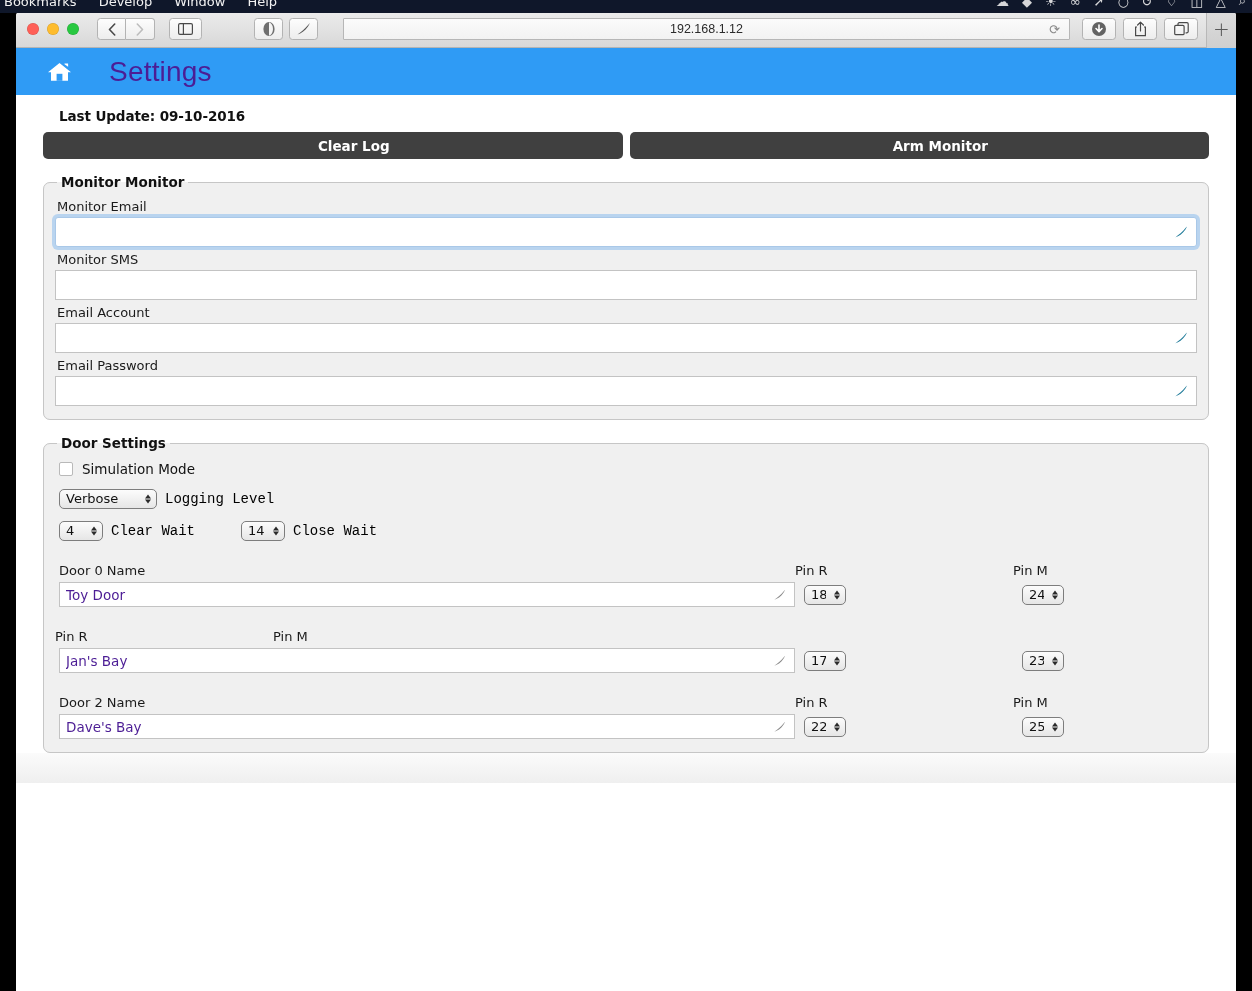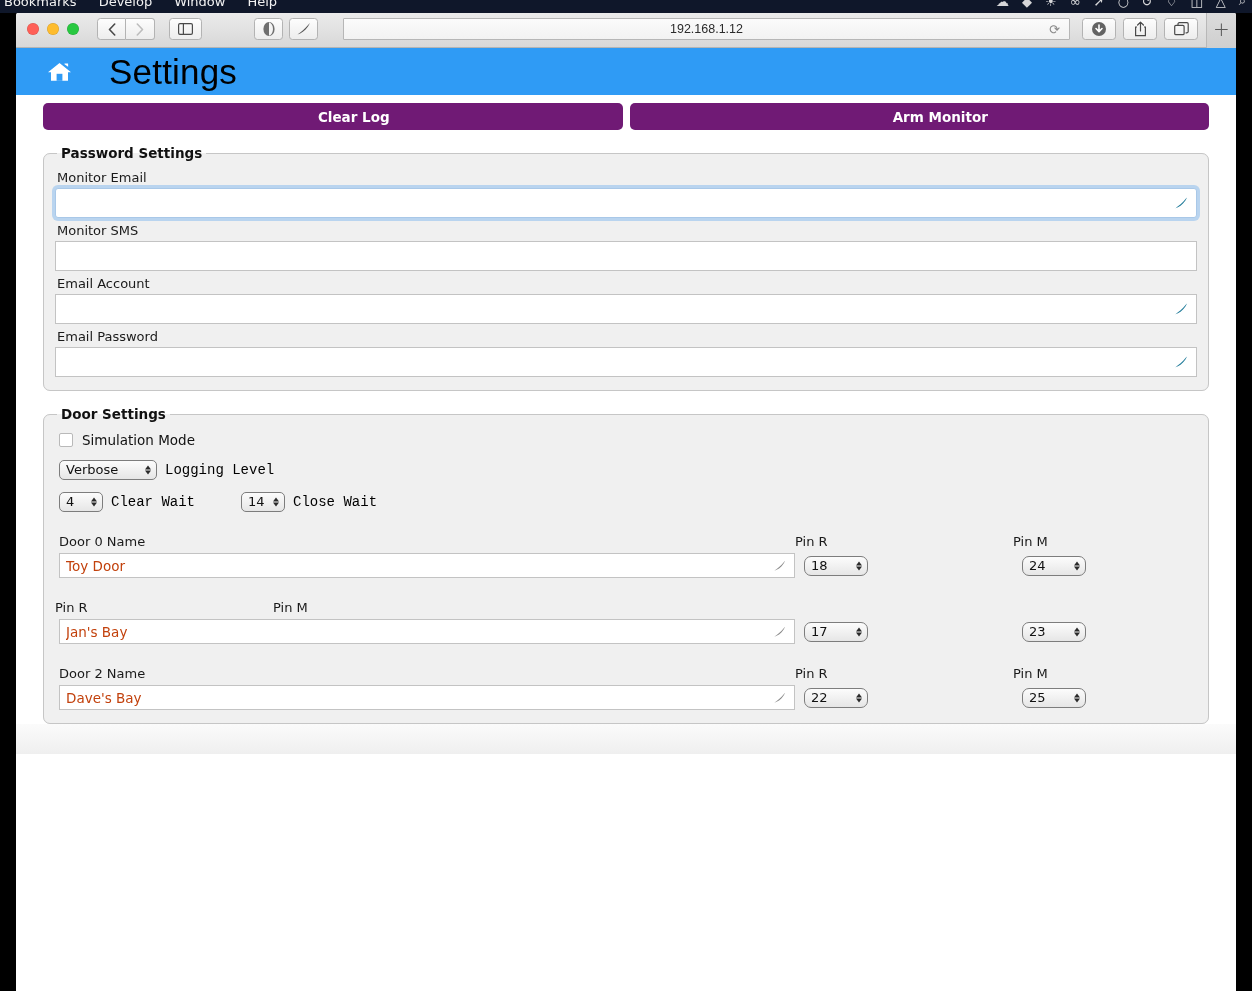--- a/index.html
+++ b/index.html
@@ -110,42 +110,42 @@
 
   
   .app-header {
     height: 47px;
     background: #2f9bf5;
     display: flex; align-items: center;
   }
   .home-icon { margin-left: 31px; color: #fff; display: flex; }
   .app-title {
     margin-left: 37px;
-    color: #000000;
-    font-size: 35px;
+    color: #4c1d95;
+    font-size: 28px;
     font-weight: 400;
     letter-spacing: .2px;
     font-family: "Liberation Sans", sans-serif;
   }
 
   
   .content { padding: 0 27px; }
 
   .last-update {
     font-size: 13.5px; color: #111;
     margin: 13px 0 0 16px;
     font-weight: 600;
     letter-spacing: -.1px;
   }
 
   .btn-row { display: flex; gap: 7px; margin-top: 8px; }
   .wide-btn {
     flex: 1;
     height: 27px;
-    background: #701a75;
+    background: #404040;
     border: none;
     border-radius: 5px;
     color: #fff;
     font-size: 13.5px;
     font-weight: bold;
     font-family: "DejaVu Sans", sans-serif;
     display: flex; align-items: center; justify-content: center;
     cursor: pointer;
     padding-left: 48px;
   }
@@ -170,21 +170,21 @@
 
   .txt-wrap { position: relative; }
   input.txt {
     width: 100%;
     height: 30px;
     border: 1px solid #c3c3c3;
     background: #fff;
     font-size: 13.5px;
     padding: 0 28px 0 6px;
     font-family: "DejaVu Sans", sans-serif;
-    color: #c2410c;
+    color: #4c1d95;
     border-radius: 0;
     outline: none;
   }
   input.txt.focused {
     border: 1px solid #a9c8e8;
     box-shadow: 0 0 0 3px #b9d4ef;
     border-radius: 3px;
   }
   .opkey {
     position: absolute; right: 8px; top: 50%;
@@ -230,21 +230,21 @@
   .sel-arrows i {
     width: 0; height: 0; display: block;
     border-left: 3.5px solid transparent;
     border-right: 3.5px solid transparent;
   }
   .sel-arrows i.up   { border-bottom: 4px solid #2a2a2a; }
   .sel-arrows i.down { border-top: 4px solid #2a2a2a; }
 
   select.w-verbose { width: 98px; }
   select.w-num     { width: 44px; }
-  select.w-pin     { width: 64px; border-radius: 7px; }
+  select.w-pin     { width: 42px; }
 
   
   .door-block { margin-top: 22px; }
   .door-head {
     display: flex; align-items: flex-end;
     font-size: 13px; color: #1a1a1a;
     margin-bottom: 4px;
   }
   .dh-name { width: 740px; padding-left: 4px; }
   .dh-pinr { width: 218px; }
@@ -376,28 +376,29 @@
           <path d="M12.5 2 L1 11.2 h3 v8.6 h17 v-8.6 h3 Z" fill="#fff"></path>
           <path d="M17.5 2.6 h3.6 v3.2 l-3.6 -2.6 Z" fill="#fff"></path>
           <rect x="9.6" y="12.8" width="5.8" height="7" fill="#2f9bf5"></rect>
         </svg>
       </span>
       <span class="app-title">Settings</span>
     </div>
 
     <div class="content">
 
+      <div class="last-update">Last Update: 09-10-2016</div>
 
       <div class="btn-row">
         <button class="wide-btn">Clear Log</button>
         <button class="wide-btn">Arm Monitor</button>
       </div>
 
       <fieldset class="panel">
-        <legend>Password Settings</legend>
+        <legend>Monitor Monitor</legend>
 
         <div class="field-label">Monitor Email</div>
         <div class="txt-wrap">
           <input class="txt focused" type="text" value="" style="">
           <span class="opkey">
             <svg width="15" height="14" viewBox="0 0 16 14" aria-hidden="true">
               <path d="M1.5 12.5 C5 10 9 7 12.5 2.5 L14 1 L12 4.5 C9 9 5 11.5 1.5 12.5 Z" fill="#1f7a99"></path>
             </svg>
           </span>
         </div>

